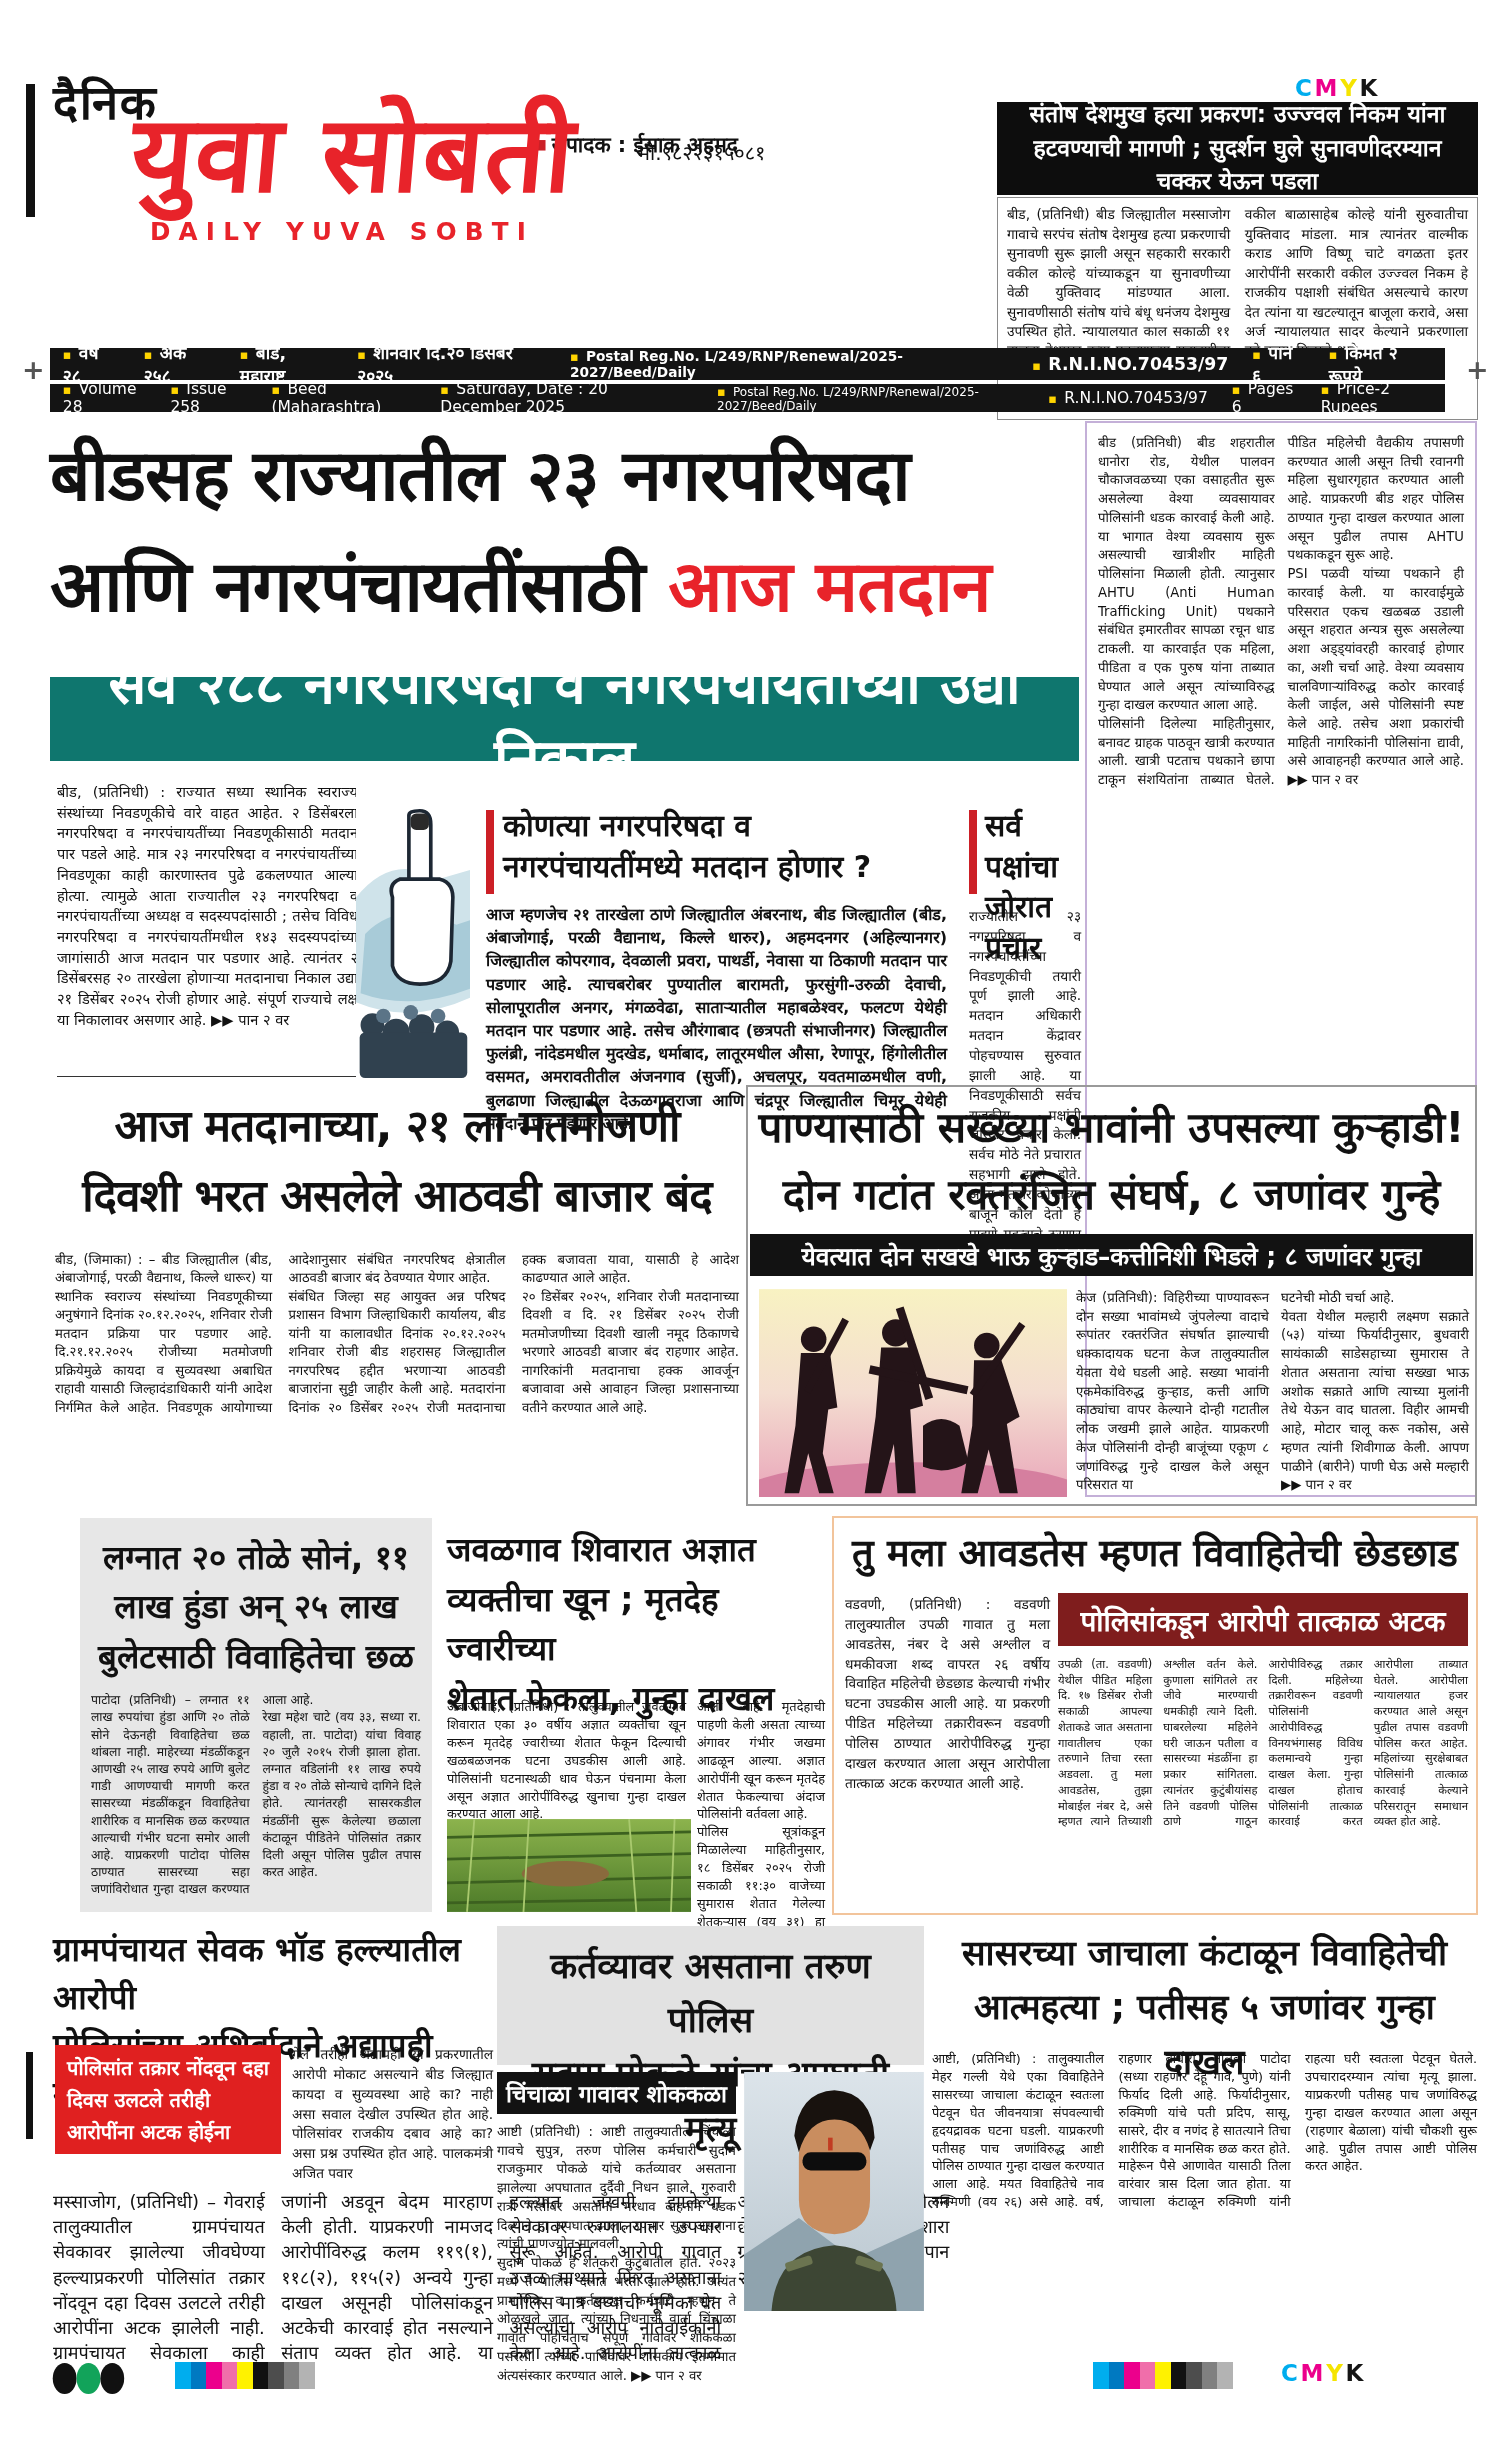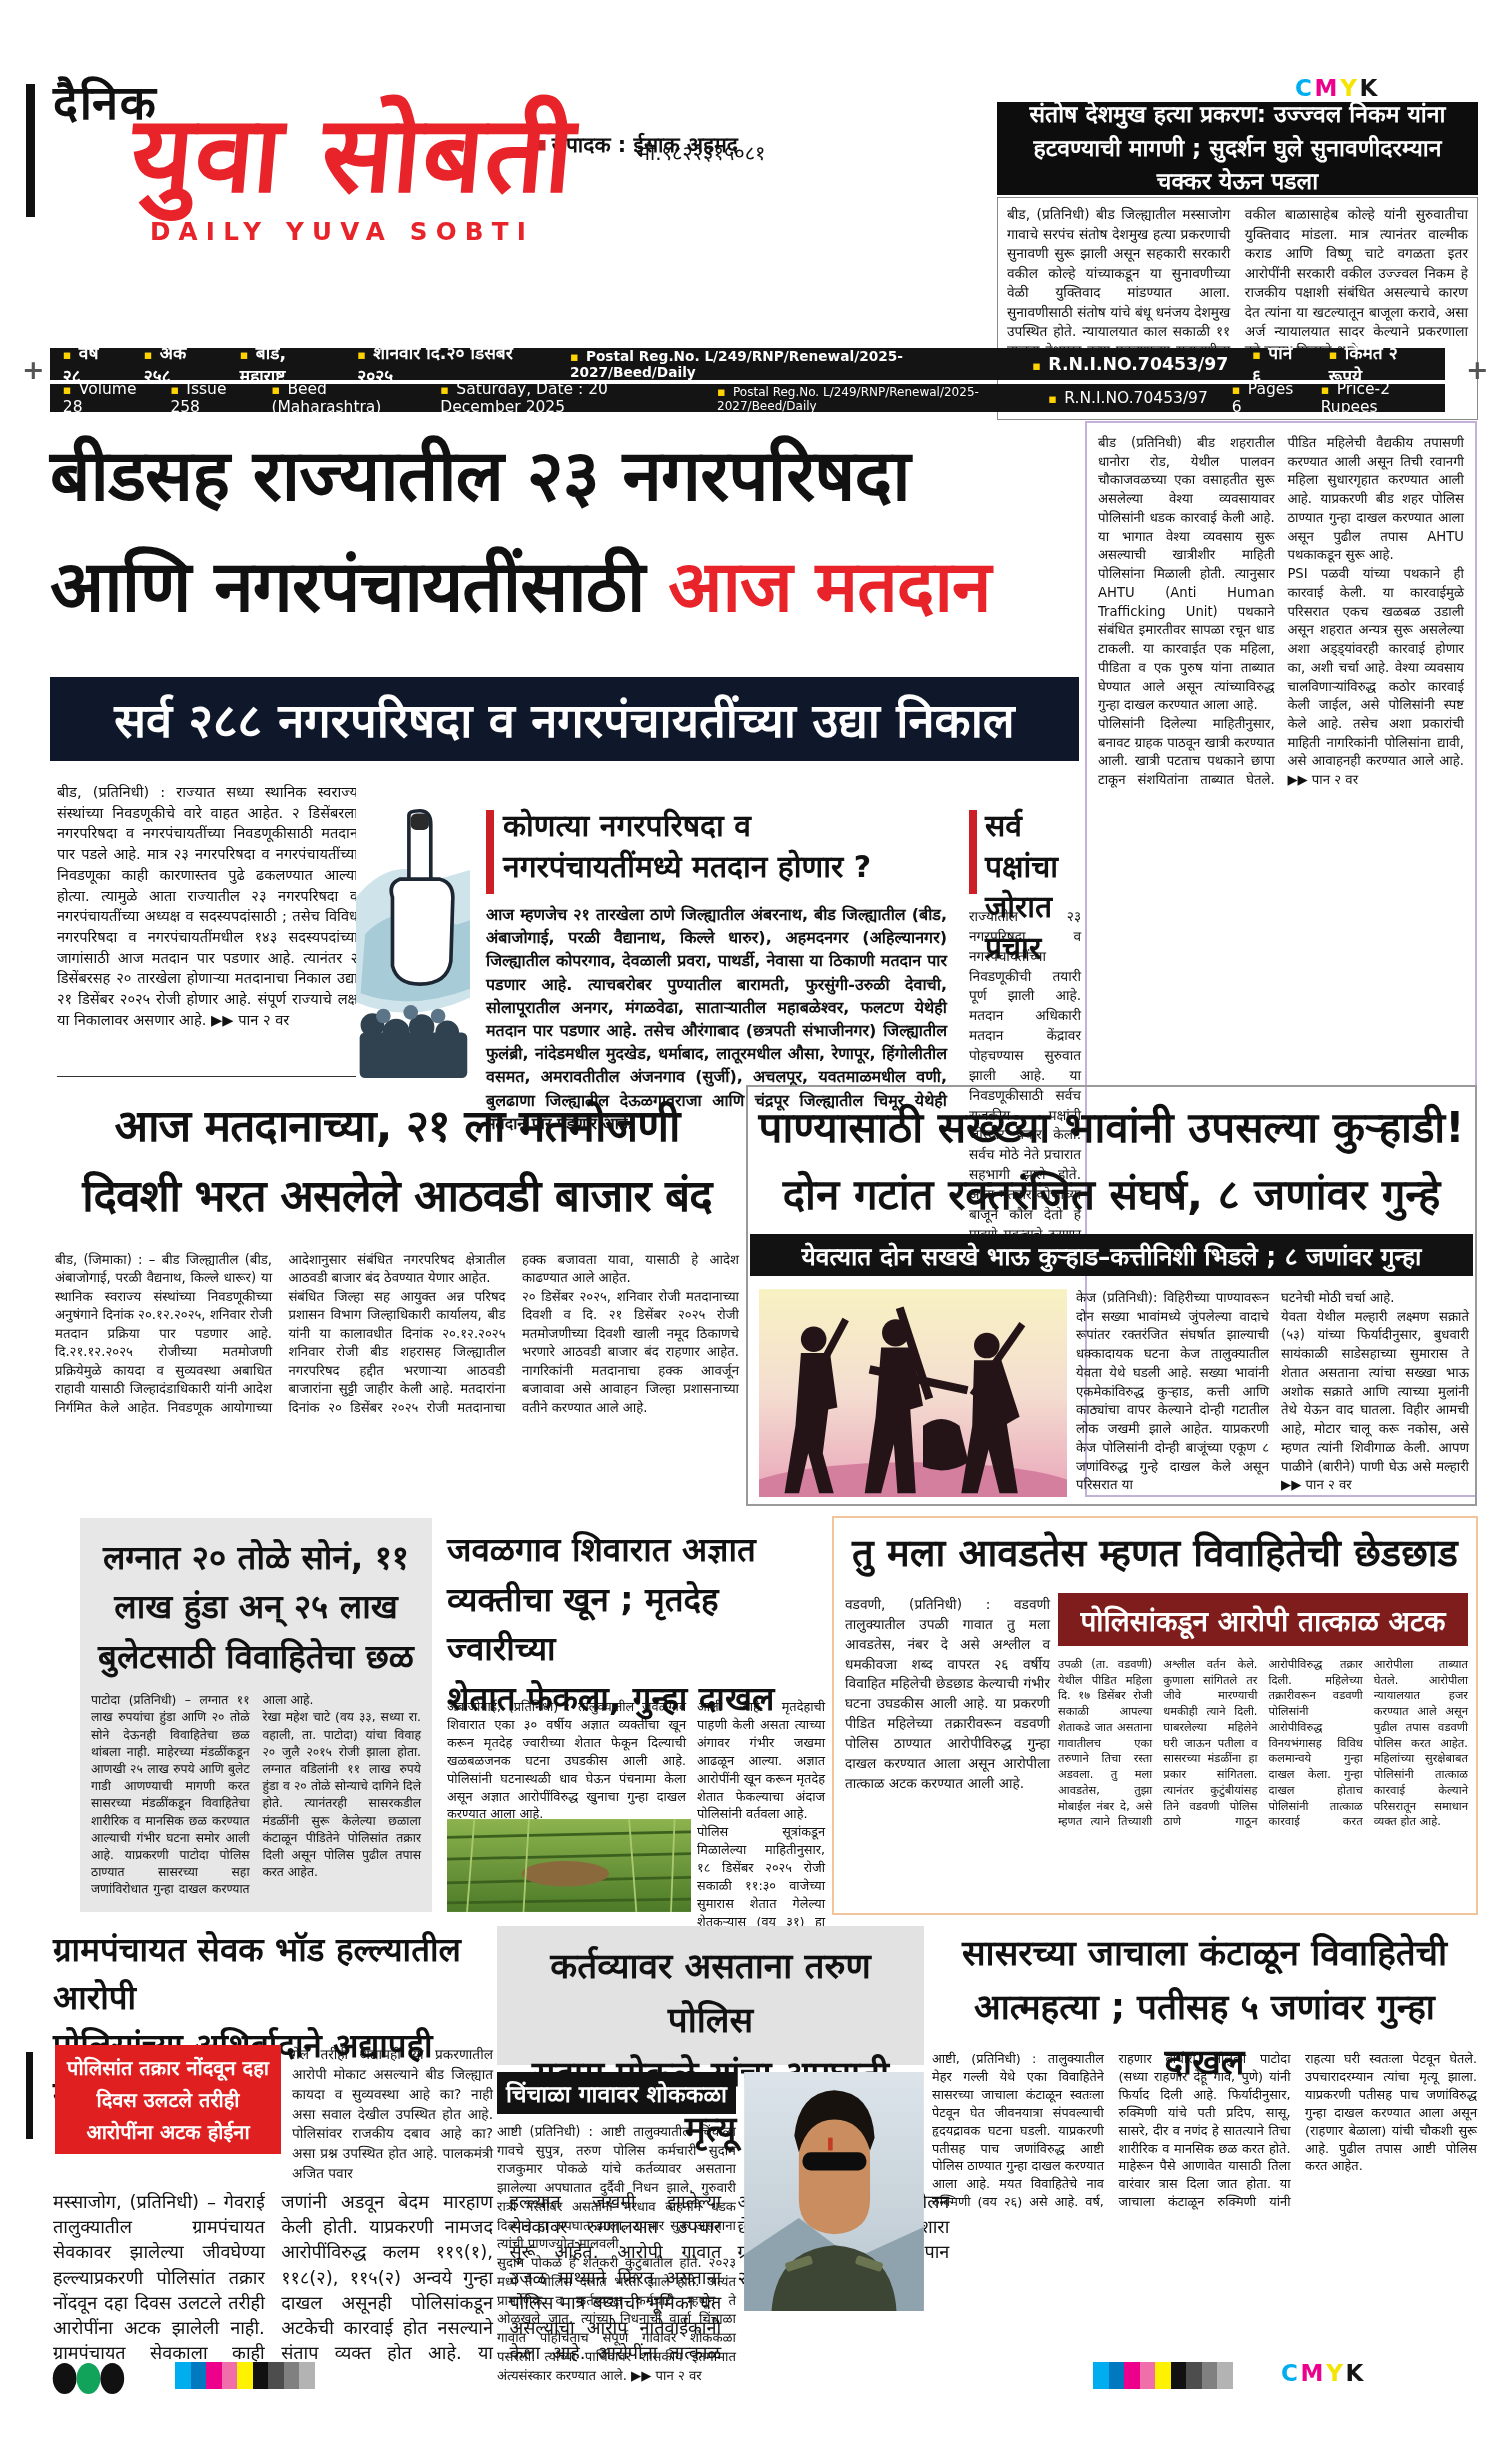--- a/index.html
+++ b/index.html
@@ -23,21 +23,21 @@
   .topbody{border:1.8px solid #8a8a8a;box-sizing:border-box;padding:7.3px 9px;font-size:13.7px;line-height:1.42;
            column-count:2;column-gap:14.6px;}
   
   .dbar{background:#141414;color:#fff;display:flex;align-items:center;box-sizing:border-box;padding:0 12.8px;gap:24px;}
   .dbar1{font-size:17.3px;font-weight:bold;}
   .dbar2{font-size:15.5px;}
   .dbitem::before{content:"▪";color:#ffd400;margin-right:7.3px;font-size:12.8px;}
   
   .mainhl{font-size:71px;font-weight:bold;line-height:1.56;letter-spacing:-0.9px;}
   .mainhl .red{color:#e8232a;}
-  .blueband{background:#0f172a;color:#fff;font-size:47px;font-weight:bold;text-align:center;
+  .blueband{background:#0f766e;color:#fff;font-size:56px;font-weight:bold;text-align:center;
             display:flex;align-items:center;justify-content:center;}
   .leadbody{font-size:14.6px;line-height:1.42;}
   .redbar{background:#cc1f26;width:8.2px;}
   .coltitle{font-size:30px;font-weight:bold;line-height:1.35;}
   .midbody{font-size:16px;font-weight:bold;line-height:1.45;}
   .rtbody{font-size:13.7px;line-height:1.45;}
   
   .vbox{border:2.7px solid #c4b0d8;box-sizing:border-box;}
   .vhl{font-size:46px;font-weight:bold;text-align:center;line-height:1.3;}
   .vband{background:#5b2d91;color:#fff;font-size:24.6px;font-weight:bold;text-align:center;line-height:1.5;
@@ -61,21 +61,21 @@
   .kbody{font-size:12.8px;line-height:1.4;}
   
   .cbox{border:2.7px solid #f2c49b;box-sizing:border-box;}
   .chl{font-size:38px;font-weight:bold;text-align:center;line-height:1.3;}
   .cintro{font-size:13.7px;line-height:1.45;}
   .cband{background:#7f1d1d;color:#fff;font-size:28px;font-weight:bold;text-align:center;
          display:flex;align-items:center;justify-content:center;}
   .ccols{font-size:11.4px;line-height:1.38;column-count:4;column-gap:11px;}
   
   .ghl{font-size:33px;font-weight:bold;line-height:1.45;}
-  .gred{background:#e02020;color:#fff;font-size:20px;font-weight:bold;text-align:center;line-height:1.6;
+  .gred{background:#e02020;color:#fff;font-size:20px;font-weight:bold;text-align:left;line-height:1.6;
         display:flex;align-items:center;justify-content:center;padding:5.5px;box-sizing:border-box;}
   .gside{font-size:13.7px;line-height:1.45;}
   .gcols{font-size:18px;line-height:1.4;column-count:2;column-gap:16.4px;margin-top:24px;}
   
   .pbox{background:#e2e2e2;}
   .phl{font-size:35px;font-weight:bold;text-align:center;line-height:1.55;}
   .pband{background:#121212;color:#fff;font-size:23px;font-weight:bold;display:flex;align-items:center;justify-content:center;}
   .pbody{font-size:13.2px;line-height:1.42;}
   
   .shl{font-size:35px;font-weight:bold;text-align:center;line-height:1.55;}

